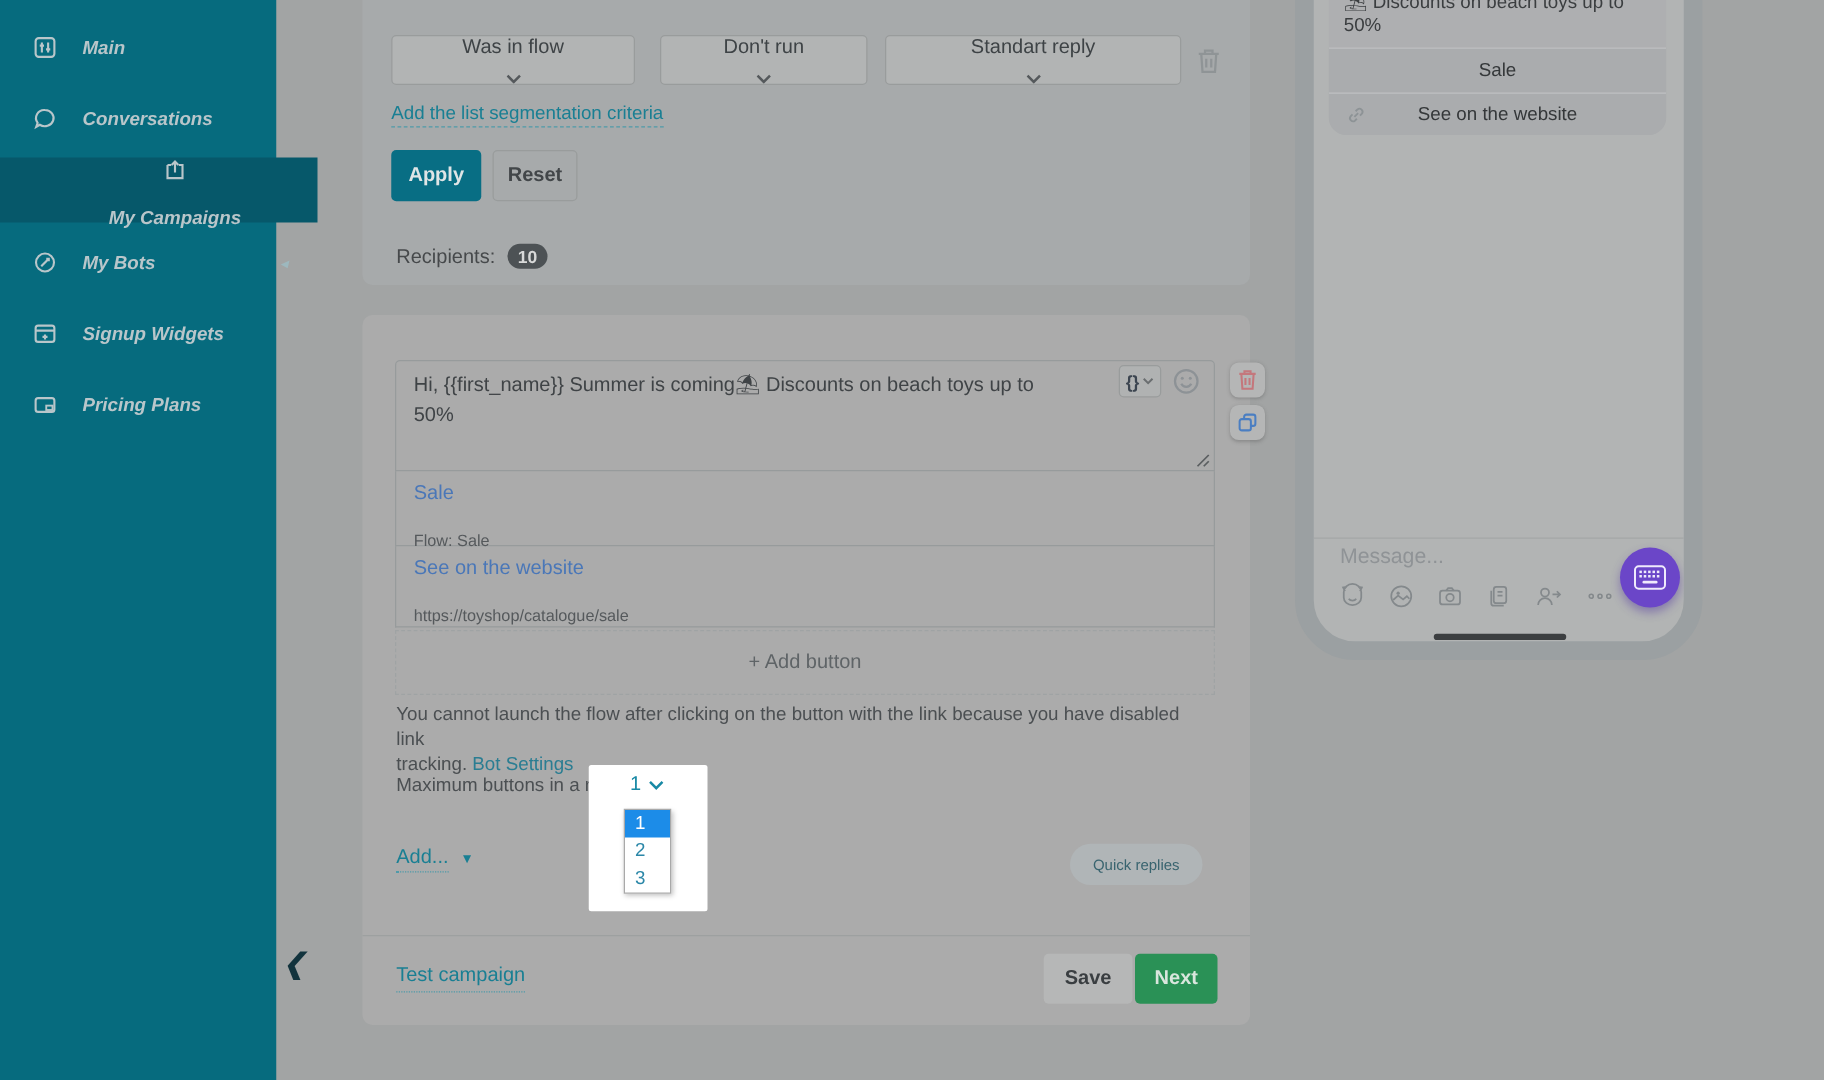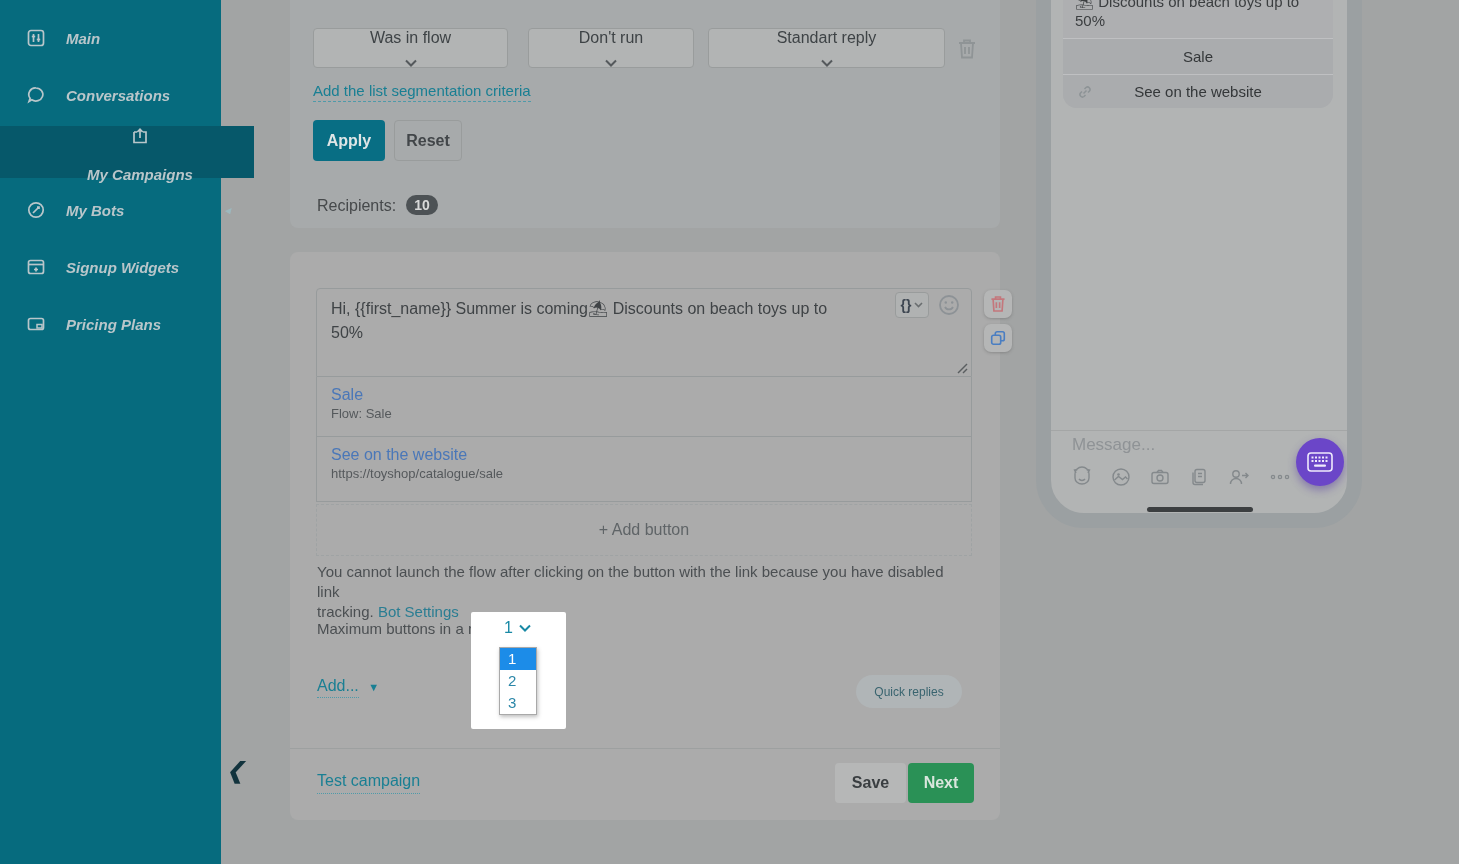--- a/index.html
+++ b/index.html
@@ -47,21 +47,21 @@
     font-size:16px; line-height:24px; }
   #vars-btn { position:absolute; right:42px; top:3px; height:26px; width:34px;
     border:1px solid #999c9c; border-radius:4px; background:#b0b2b2; display:flex;
     align-items:center; justify-content:center; gap:3px; color:#3c4550; font-size:14px;
     font-weight:bold; cursor:pointer; }
   #emoji-btn { position:absolute; right:10px; top:4px; cursor:pointer; }
   #resize-handle { position:absolute; right:3px; bottom:2px; }
   .btn-row { position:absolute; left:26px; width:656px; border:1px solid #979b9c;
     border-top:none; padding:9px 14px 8px; }
   .btn-row .title { color:#4a77b8; font-size:16px; cursor:pointer; }
-  .btn-row .sub { color:#55595c; font-size:13px; margin-top:2px; }
+  .btn-row .sub { color:#55595c; font-size:13px; margin-top:21px; }
   #add-btn-row { position:absolute; left:26px; top:252px; width:656px; height:52px;
     border:1px dashed #9fa3a4; display:flex; align-items:center; justify-content:center;
     color:#5f6467; font-size:16px; cursor:pointer; }
   #note { position:absolute; left:27px; top:310px; width:650px; color:#4b4f52;
     font-size:15px; line-height:20px; }
   #note .note-link { color:#2a7d92; cursor:pointer; }
   #max-label { position:absolute; left:27px; top:368px; color:#4b4f52; font-size:15px; }
   #add-more { position:absolute; left:27px; top:425px; color:#197f93; font-size:16px;
     cursor:pointer; }
   #add-more .lbl { border-bottom:1px dotted #4f9aa9; padding-bottom:3px; }

